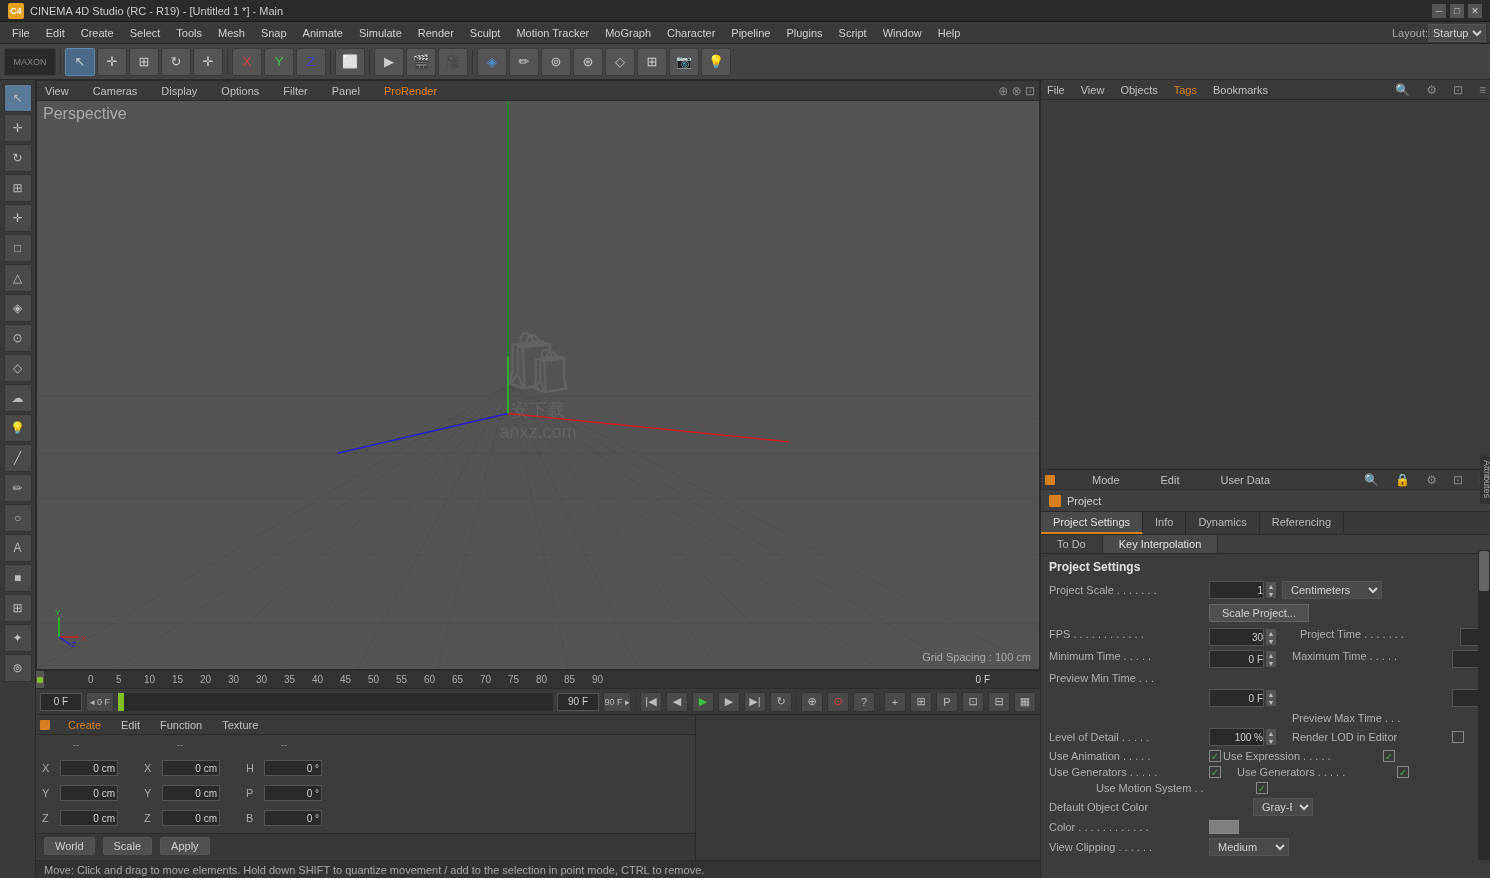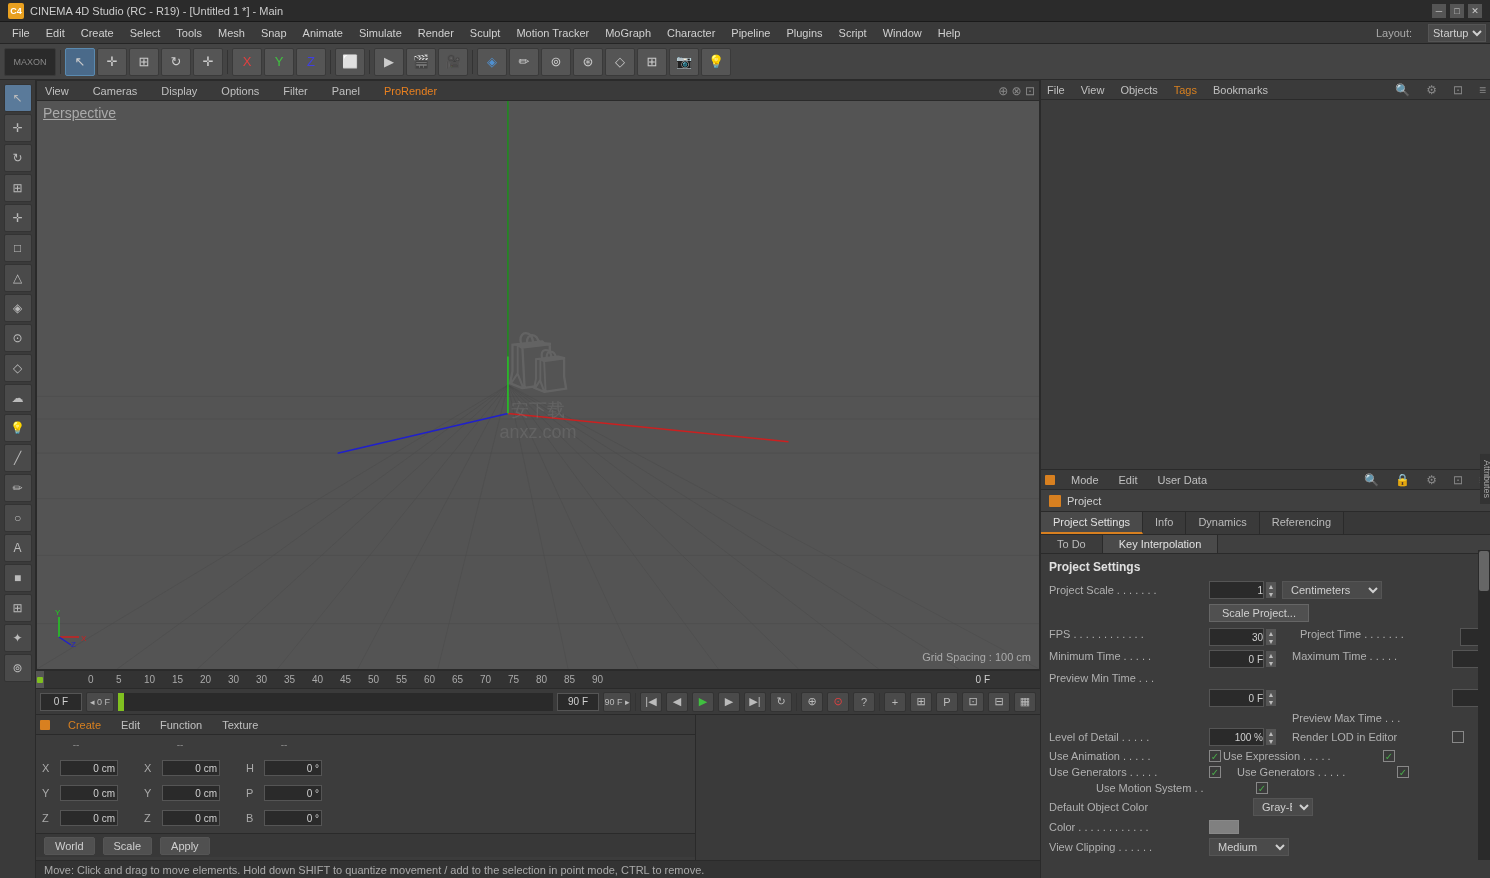--- a/index.html
+++ b/index.html
@@ -141,21 +141,21 @@
     .viewport-menu.active { color: #e88020; }
     #viewport-canvas {
       position: absolute;
       top: 20px; left: 0; right: 0; bottom: 0;
       background: #545454;
       overflow: hidden;
     }
     .perspective-label {
       position: absolute;
       top: 4px; left: 6px;
-      color: #aaa; font-size: 14px; text-decoration: underline;
+      color: #aaa; font-size: 16px;
     }
     
     #grid-svg {
       position: absolute;
       top: 0; left: 0; width: 100%; height: 100%;
     }
     .grid-spacing-label {
       position: absolute;
       bottom: 6px; right: 8px;
       color: #aaa; font-size: 11px;
@@ -301,21 +301,21 @@
     #attr-top-bar {
       height: 20px;
       background: #3a3a3a;
       border-bottom: 1px solid #2a2a2a;
       display: flex;
       align-items: center;
       padding: 0 4px;
       gap: 12px;
       font-size: 11px;
     }
-    .attr-menu { cursor: pointer; color: #c0c0c0; padding: 0 4px; }
+    .attr-menu { cursor: pointer; color: #c0c0c0; padding: 0 4px; margin-left: 21px; }
     #attr-project-row {
       height: 22px;
       background: #404040;
       border-bottom: 1px solid #2a2a2a;
       display: flex;
       align-items: center;
       padding: 0 8px;
       font-size: 11px;
       color: #d0d0d0;
       gap: 6px;
@@ -470,21 +470,21 @@
   <span class="menu-item">Sculpt</span>
   <span class="menu-item">Motion Tracker</span>
   <span class="menu-item">MoGraph</span>
   <span class="menu-item">Character</span>
   <span class="menu-item">Pipeline</span>
   <span class="menu-item">Plugins</span>
   <span class="menu-item">Script</span>
   <span class="menu-item">Window</span>
   <span class="menu-item">Help</span>
   <div style="flex:1"></div>
-  <span style="color:#aaa;font-size:11px;margin-right:16px;">Layout:</span>
+  <span style="color:#aaa;font-size:11px;margin-right:0;">Layout:</span>
   <select style="background:#4a4a4a;border:1px solid #555;color:#d0d0d0;font-size:11px;height:18px;">
     <option>Startup</option>
   </select>
 </div>
 
 <div id="toolbar">
   <div class="toolbar-btn" style="background:#2a2a2a;width:52px;font-size:9px;color:#888;">MAXON</div>
   <div class="toolbar-separator"></div>
   <div class="toolbar-btn active">↖</div>
   <div class="toolbar-btn">✛</div>

